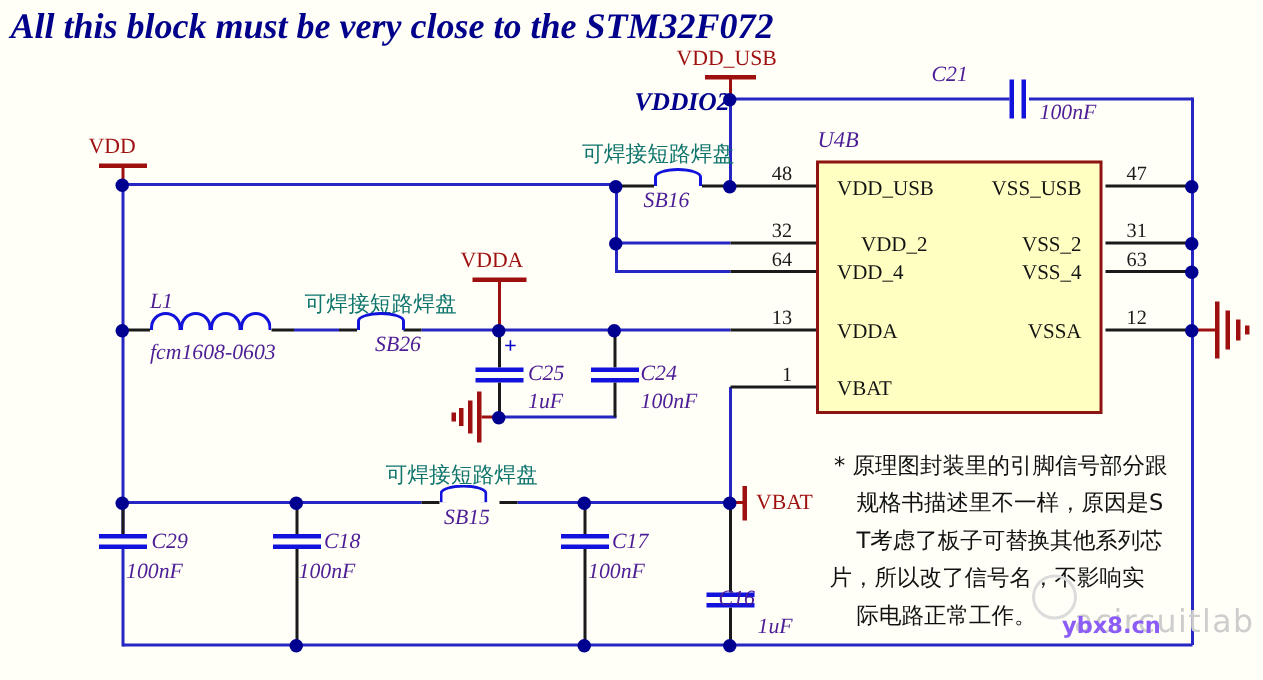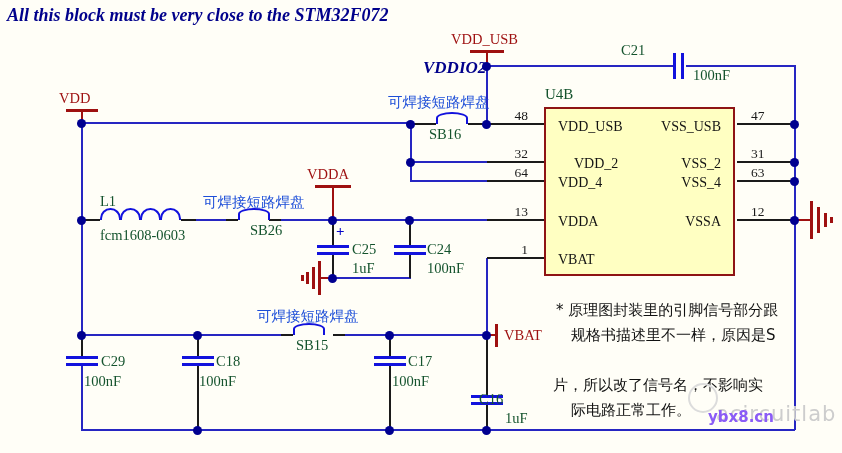--- a/index.html
+++ b/index.html
@@ -15,28 +15,28 @@
   .rb{position:absolute;background:#9e1010;}
   .dot{position:absolute;width:9px;height:9px;border-radius:50%;background:#000090;}
   
   .arc{position:absolute;height:12px;border:2px solid #1212dd;border-bottom:none;
        border-radius:100% 100% 0 0;box-sizing:border-box;}
   .bump{position:absolute;width:21px;height:12px;border:2px solid #1212dd;border-bottom:none;
         border-radius:11px 11px 0 0;box-sizing:border-box;}
   .plh{position:absolute;width:32px;height:3px;background:#1212dd;}
   .plv{position:absolute;width:3px;height:26px;background:#1212dd;}
   
-  .lbl{position:absolute;color:#14532d;font-size:14.5px;white-space:nowrap;}
+  .lbl{position:absolute;color:#4c1d95;font-size:14.5px;white-space:nowrap;font-style:italic;}
   .num{position:absolute;color:#1a1a1a;font-size:13.5px;width:30px;text-align:right;white-space:nowrap;}
   .numr{position:absolute;color:#1a1a1a;font-size:13.5px;white-space:nowrap;}
   .pwr{position:absolute;color:#9e1010;font-size:14.5px;white-space:nowrap;}
   .net{position:absolute;color:#00008b;font-weight:bold;font-style:italic;font-size:17px;white-space:nowrap;}
-  .cn{position:absolute;color:#1d4ed8;font-size:14.5px;white-space:nowrap;
+  .cn{position:absolute;color:#0f766e;font-size:14.5px;white-space:nowrap;
       font-family:"DejaVu Sans","Liberation Sans",sans-serif;}
-  .title{position:absolute;left:7px;top:5px;color:#00008b;font-size:18px;
+  .title{position:absolute;left:7px;top:5px;color:#00008b;font-size:24px;
          font-weight:bold;font-style:italic;white-space:nowrap;}
   .ic{position:absolute;left:544px;top:107px;width:191px;height:169px;background:#ffffc2;
       border:2px solid #8e1414;box-sizing:border-box;}
   .pinname{position:absolute;color:#141414;font-size:14px;white-space:nowrap;}
   .plus{position:absolute;color:#0404c8;font-size:15px;font-weight:bold;}
   .noteline{position:absolute;color:#111;font-size:15px;white-space:nowrap;
             font-family:"DejaVu Sans","Liberation Sans",sans-serif;}
   .brand{position:absolute;left:716px;top:402px;color:#cdcdcd;font-size:21px;letter-spacing:1px;
          font-family:"DejaVu Sans","Liberation Sans",sans-serif;}
   .site{position:absolute;left:708px;top:408px;color:#8b5cf6;font-size:15px;font-weight:bold;
@@ -222,20 +222,21 @@
   <div class="dot" style="left:328px;top:274px"></div>
   <div class="dot" style="left:193px;top:331px"></div>
   <div class="dot" style="left:385px;top:331px"></div>
   <div class="dot" style="left:482px;top:331px"></div>
   <div class="dot" style="left:193px;top:426px"></div>
   <div class="dot" style="left:385px;top:426px"></div>
   <div class="dot" style="left:482px;top:426px"></div>
 
   <div class="noteline" style="left:556px;top:301px">* 原理图封装里的引脚信号部分跟</div>
   <div class="noteline" style="left:571px;top:326px">规格书描述里不一样，原因是S</div>
+  <div class="noteline" style="left:571px;top:351px">T考虑了板子可替换其他系列芯</div>
   <div class="noteline" style="left:553px;top:376px">片，所以改了信号名，不影响实</div>
   <div class="noteline" style="left:571px;top:401px">际电路正常工作。</div>
 
   <div class="wmcircle"></div>
   <div class="brand">acircuitlab</div>
   <div class="site">ybx8.cn</div>
 
 </div>
 
 </body></html>

